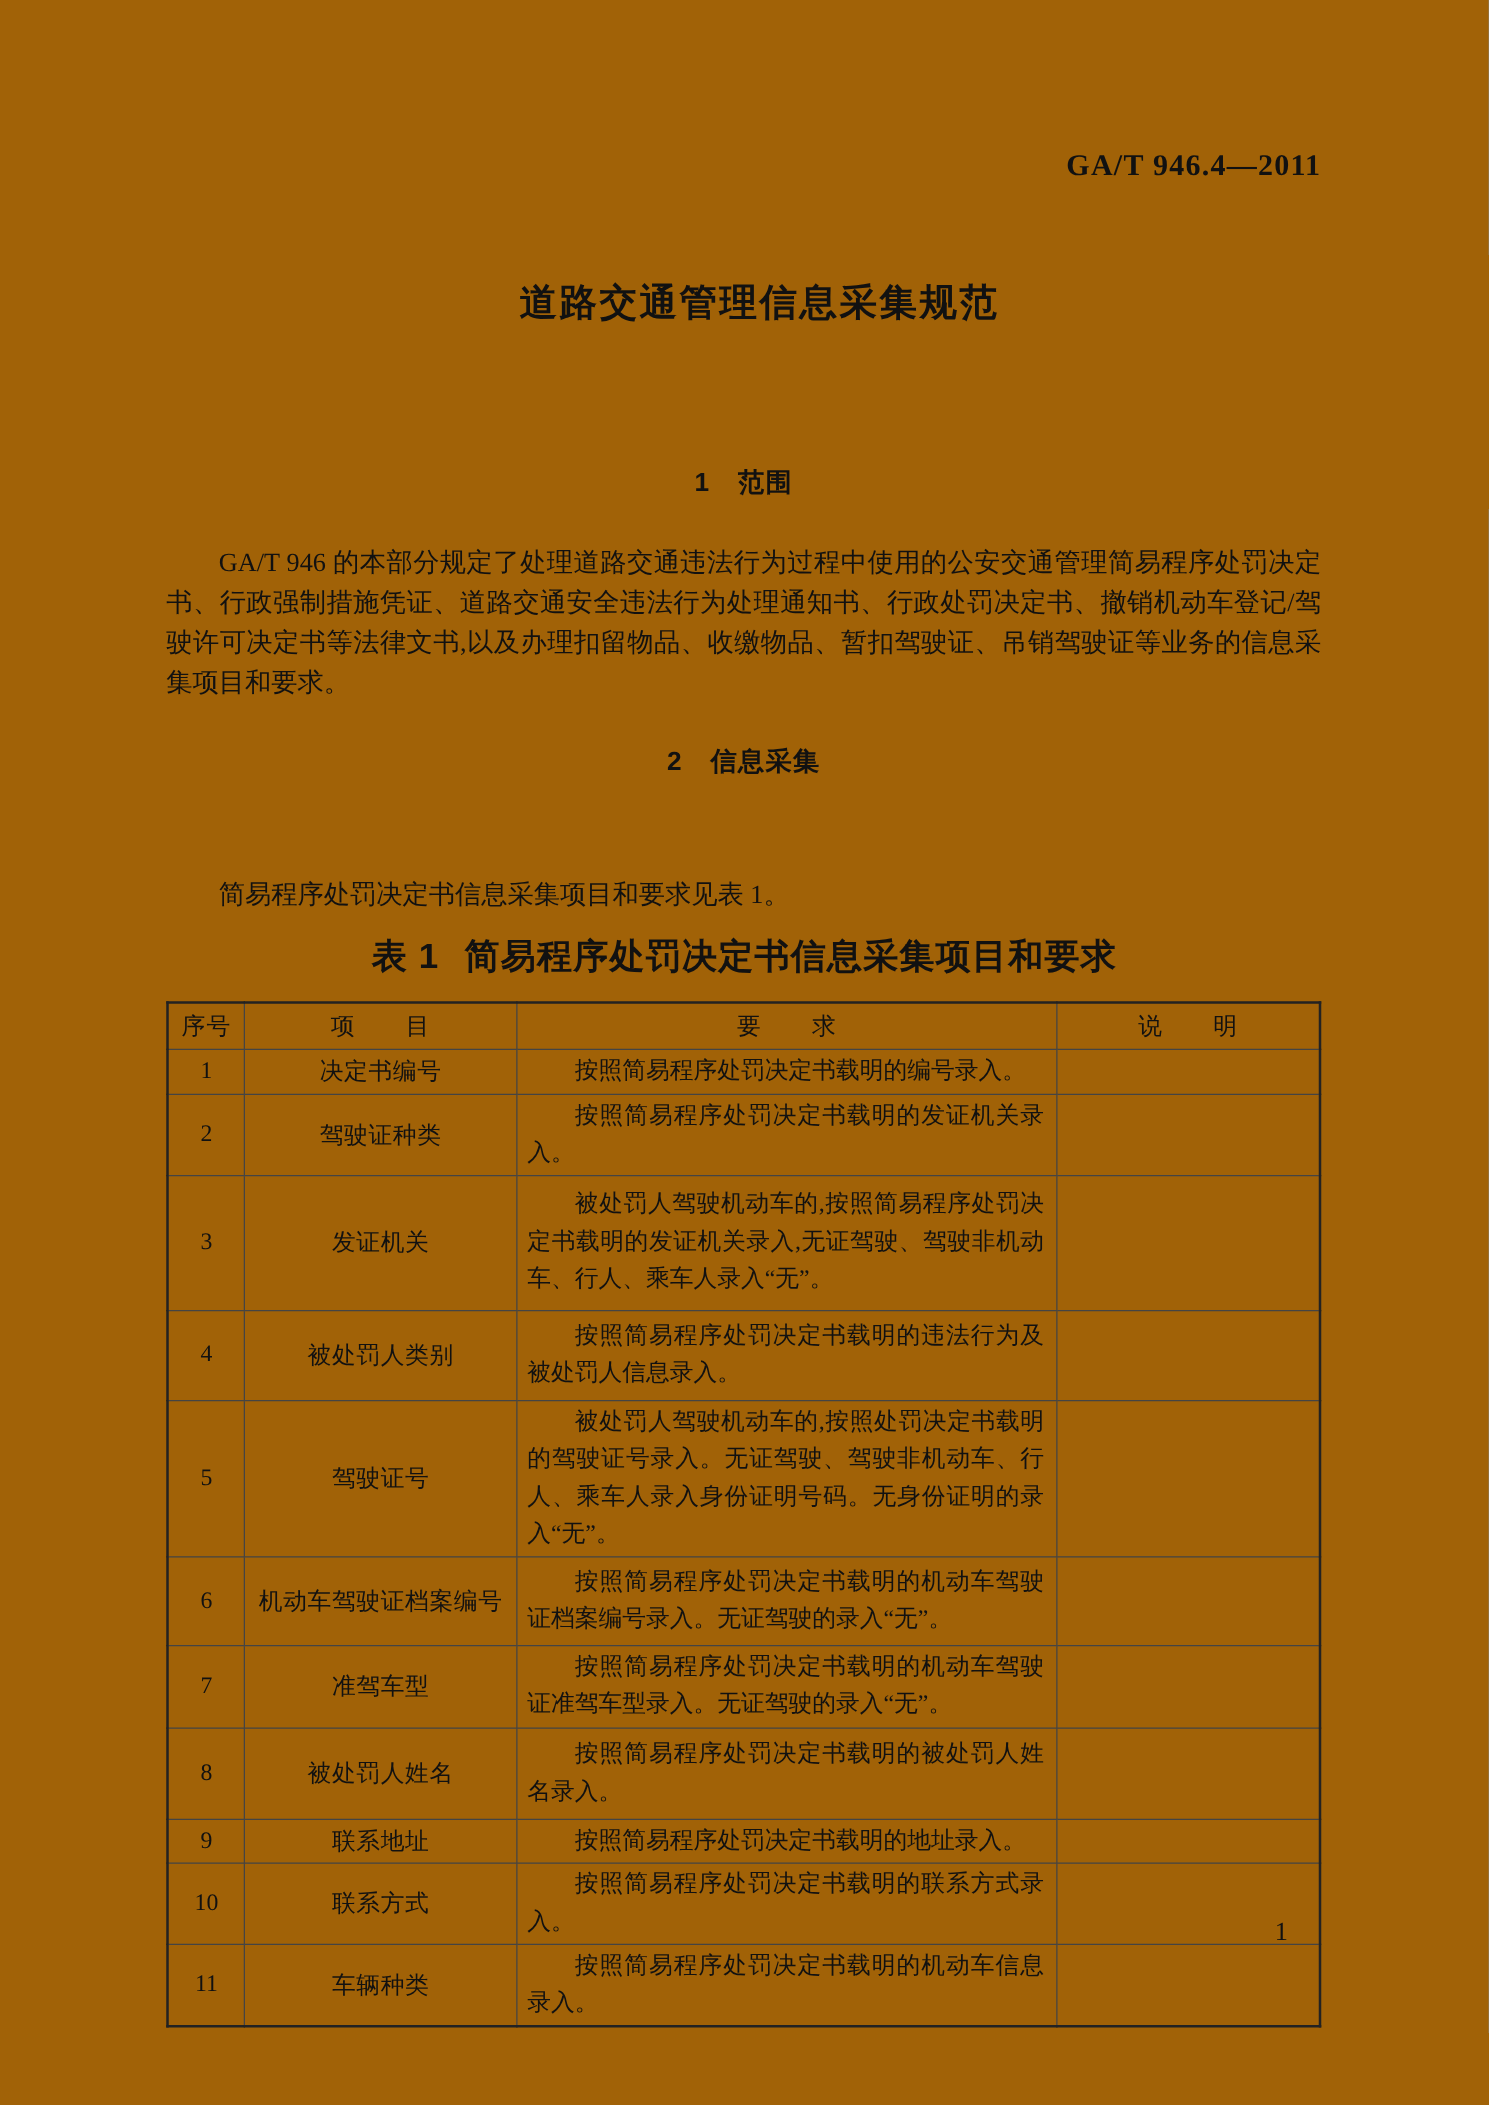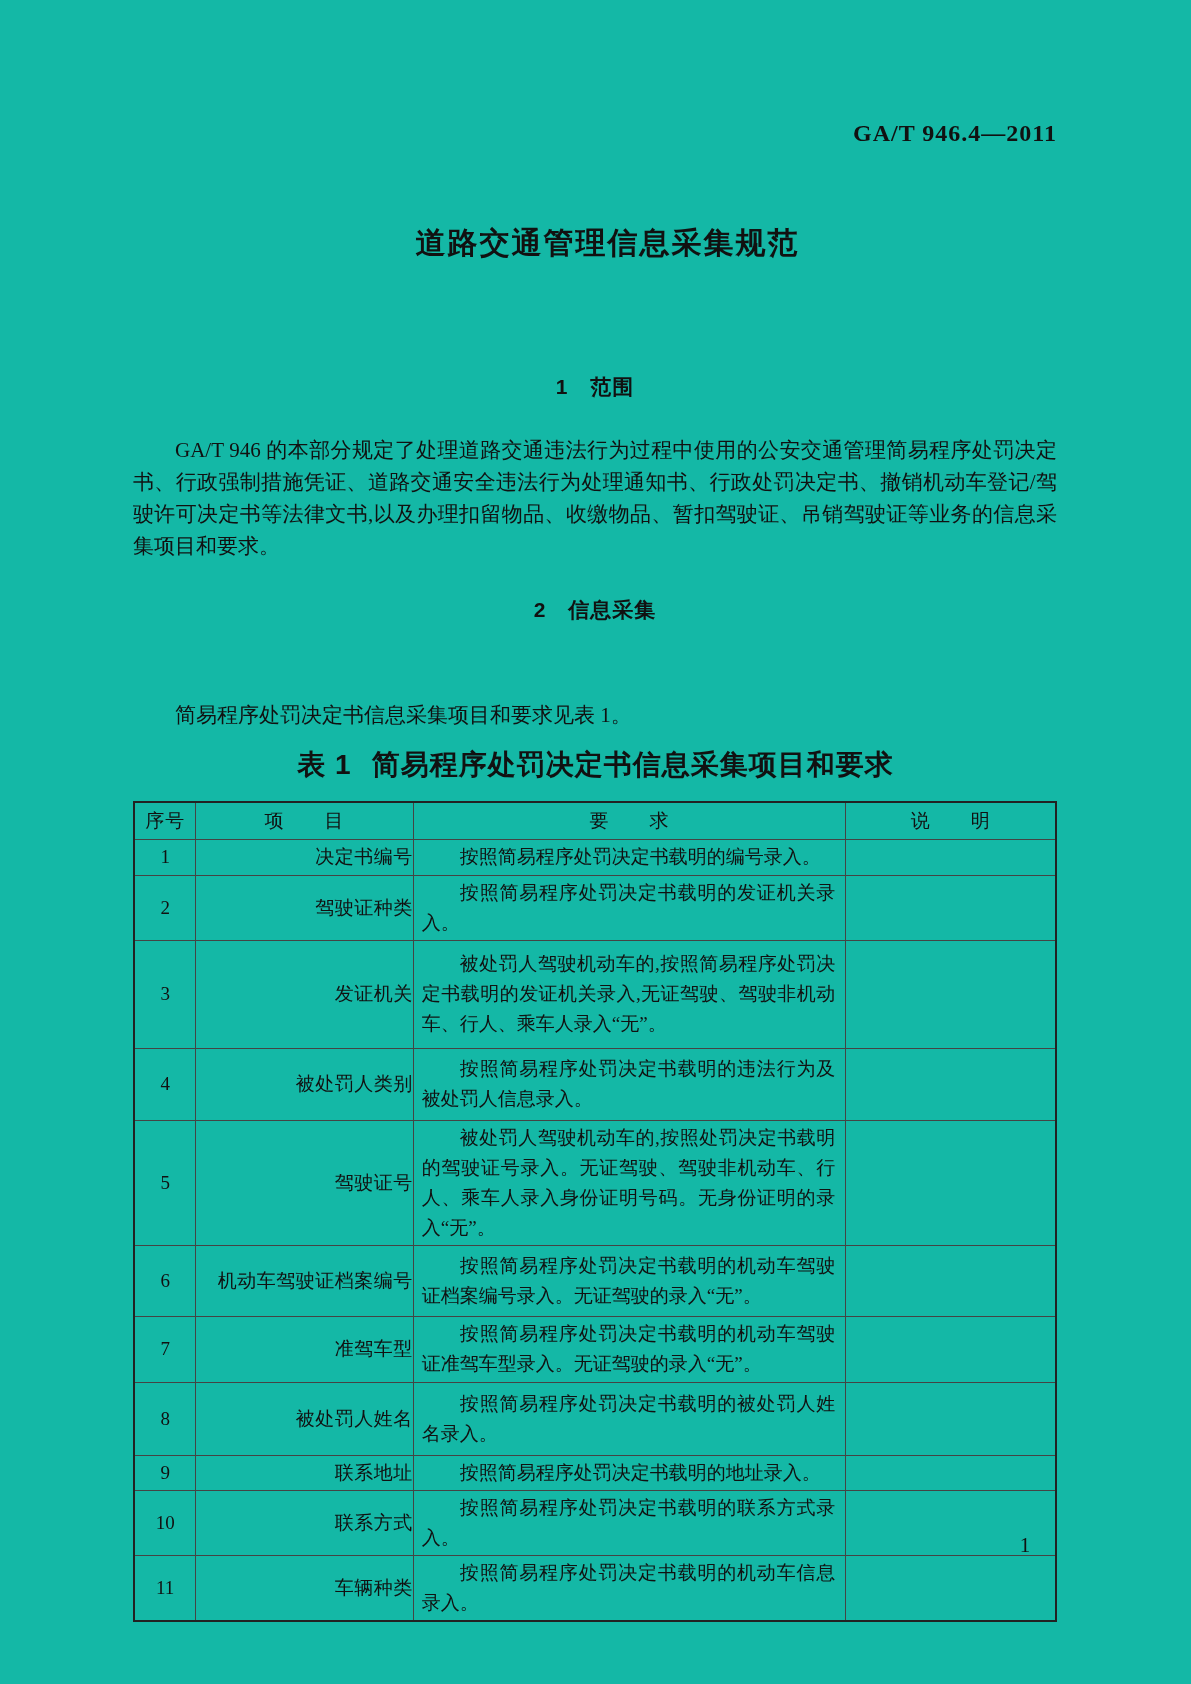--- a/index.html
+++ b/index.html
@@ -1,21 +1,21 @@
 <!DOCTYPE html>
 <html><head>
 <meta charset="utf-8">
 <style>
   html, body { margin: 0; padding: 0; background: #888; }
   .page {
     position: relative;
     width: 1191px;
     height: 1684px;
     margin: 0 auto;
-    background: #14b8a6;
+    background: #a16207;
     overflow: hidden;
     color: #111;
   }
   .doc-code {
     position: absolute;
     top: 119px;
     right: 134px;
     font-family: "Liberation Serif", "DejaVu Serif", serif;
     font-weight: bold;
     font-size: 24px;
@@ -97,21 +97,21 @@
   .t1 thead tr { height: 37px; }
   .t1 th {
     font-weight: normal;
     letter-spacing: 1px;
   }
   .col-no   { width: 6.7%; }
   .col-item { width: 23.6%; }
   .col-req  { width: 46.9%; }
   .col-note { width: 22.8%; }
   .t1 td.c-no   { text-align: center; }
-  .t1 td.c-item { text-align: right; letter-spacing: 0.5px; font-family: Liberation Mono, monospace; }
+  .t1 td.c-item { text-align: center; letter-spacing: 0.5px; font-family: Liberation Mono, monospace; }
   .t1 td.c-req p {
     margin: 0;
     padding: 2px 10px 2px 8px;
     text-indent: 2em;
     text-align: justify;
     line-height: 30px;
   }
   .t1 tbody tr:nth-child(1)  { height: 36px; }
   .t1 tbody tr:nth-child(2)  { height: 36px; }
   .t1 tbody tr:nth-child(3)  { height: 108px; }

